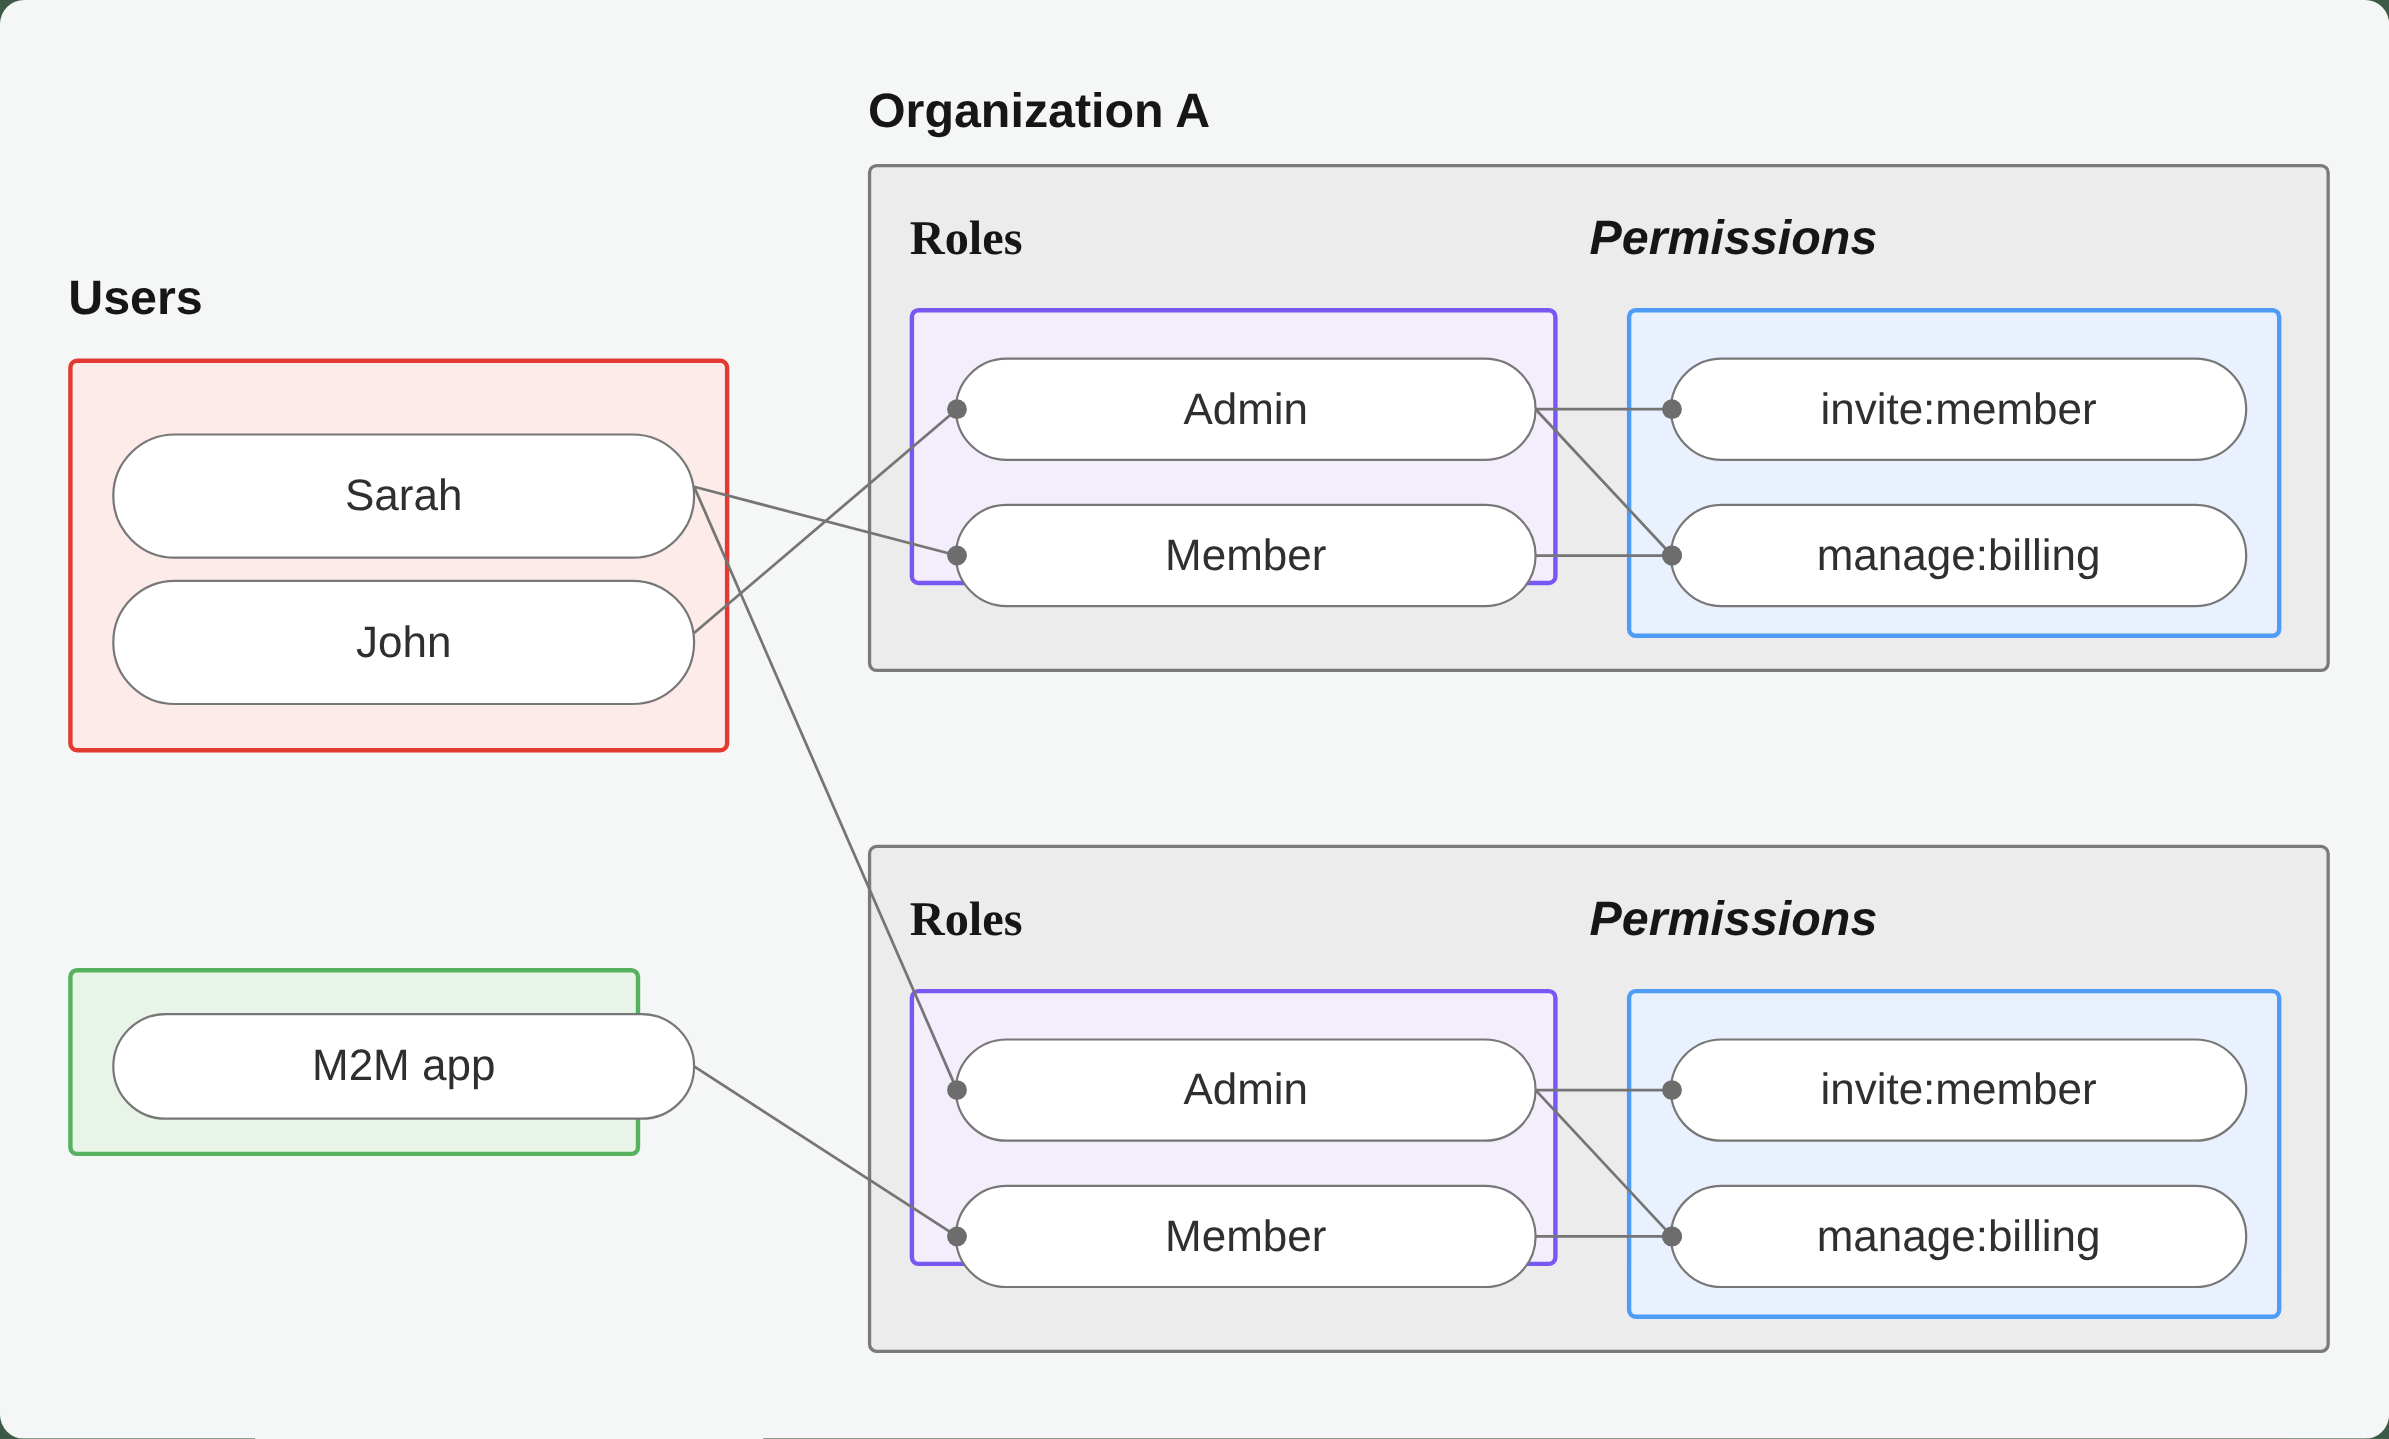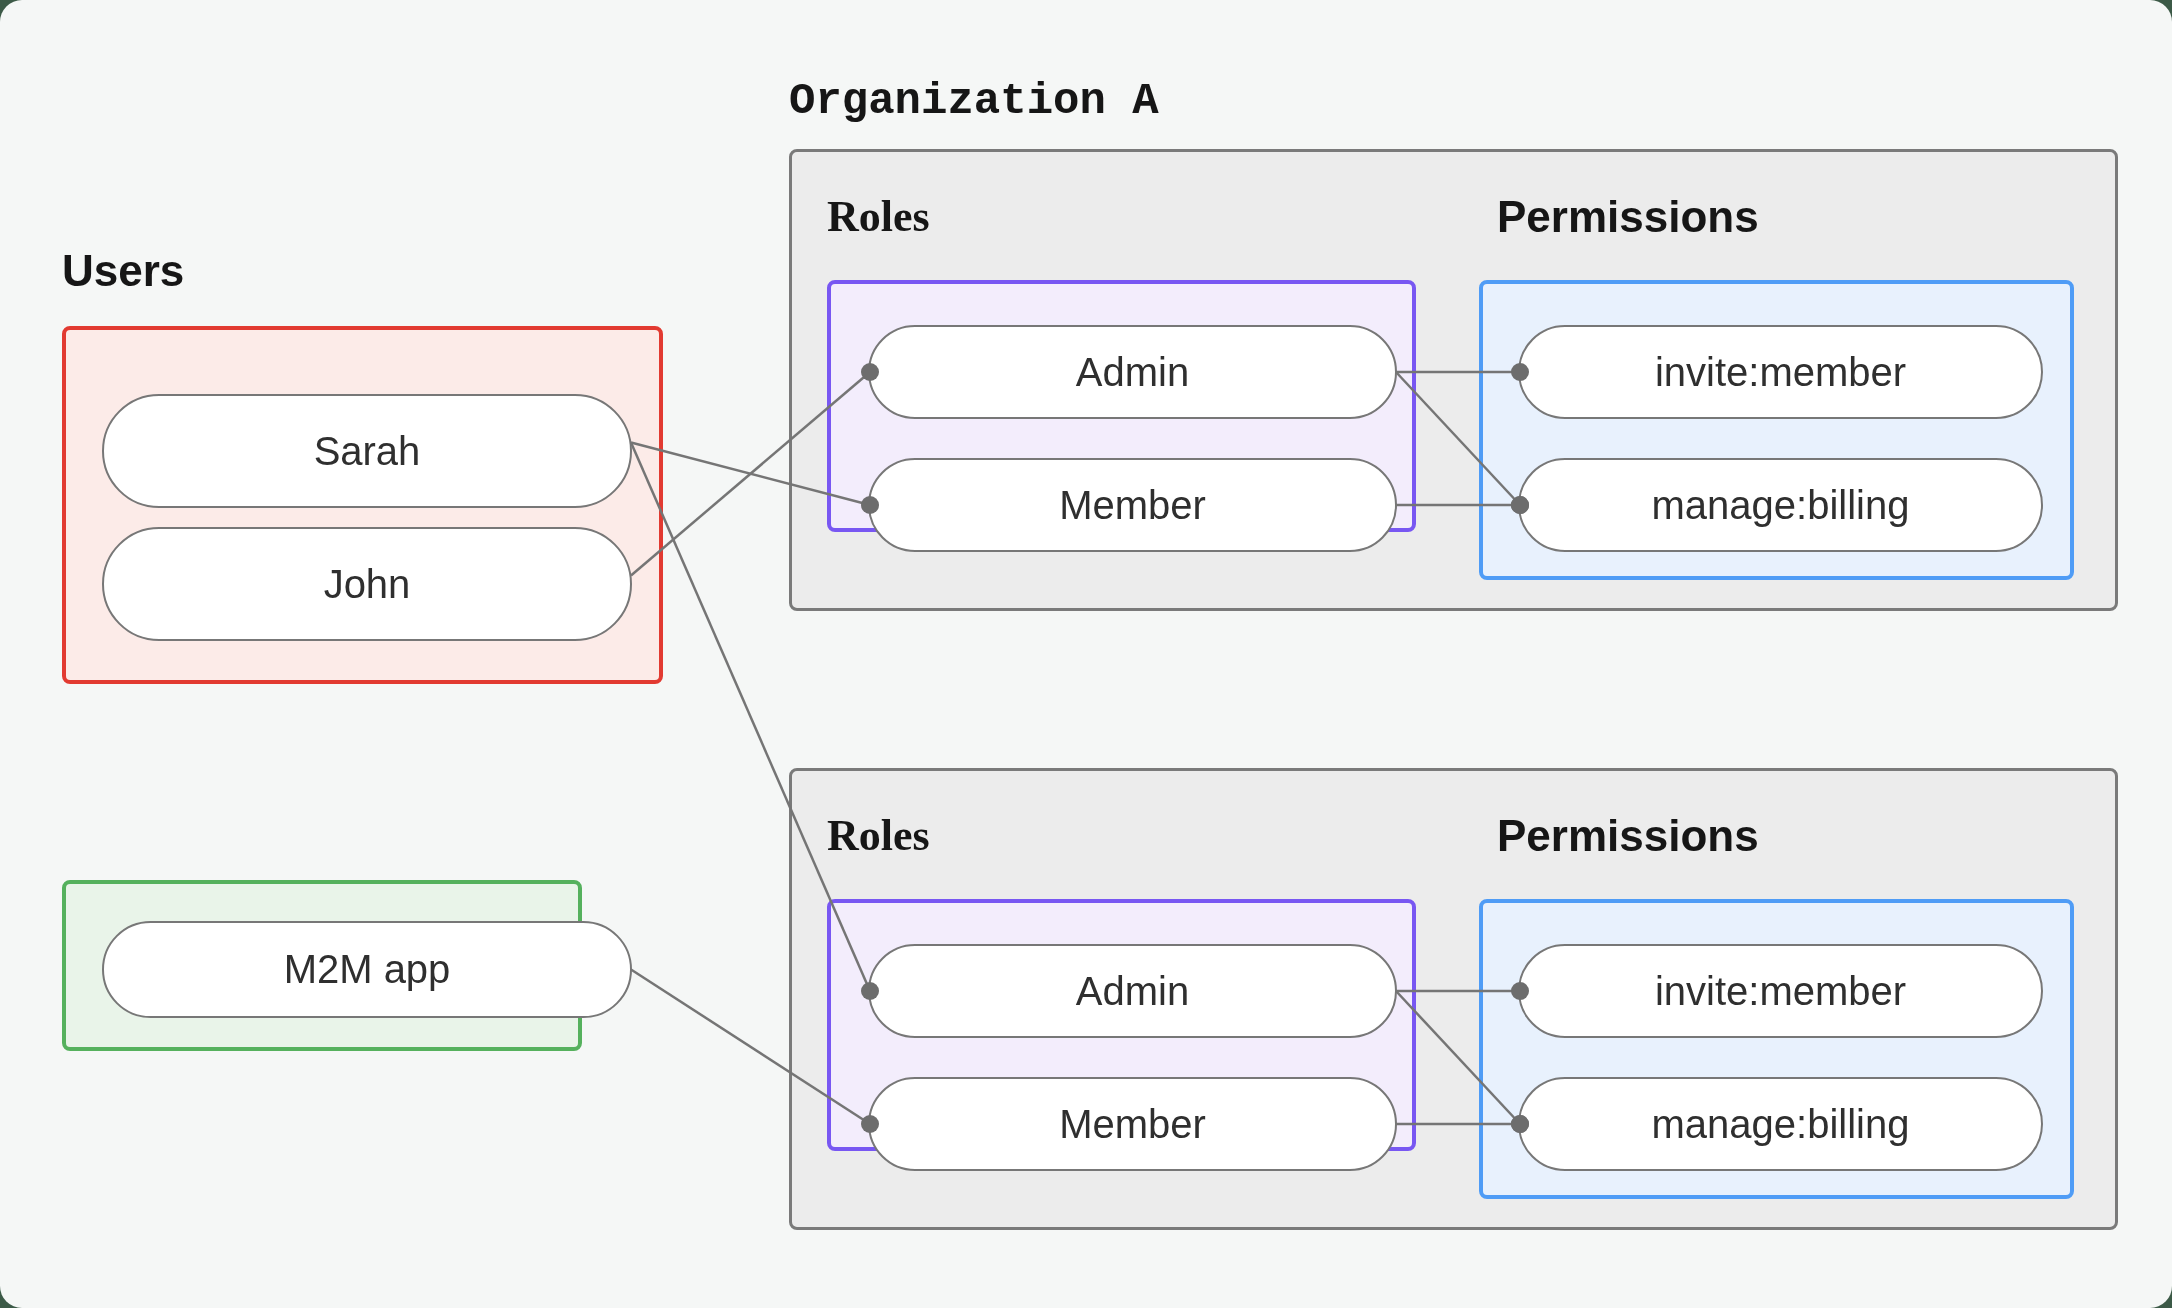--- a/index.html
+++ b/index.html
@@ -47,21 +47,21 @@
   }
   .org-box {
     left: 789px; width: 1329px; height: 462px;
     background: var(--org_fill, #ececec);
     border: 3px solid var(--org_border, #7a7a7a);
   }
   .org-a { top: 149px; }
   .org-b { top: 768px; }
   .org-box .heading { font-size: 44px; }
   .roles-heading { left: 35px; top: 40px; font-family: Liberation Serif, serif; }
-  .perms-heading { left: 705px; top: 40px; }
+  .perms-heading { left: 653px; top: 40px; font-style: italic; }
   .subgroup {
     position: absolute;
     border-radius: 8px;
     box-sizing: border-box;
   }
   .roles-sub {
     left: 35px; top: 128px; width: 589px; height: 252px;
     background: var(--roles_fill, #f3edfc);
     border: 4px solid var(--roles_border, #7857f2);
   }
@@ -87,21 +87,21 @@
   .users-box .pill { left: 36px; width: 530px; height: 114px; }
   .users-box .pill.p1 { top: 64px; }
   .users-box .pill.p2 { top: 197px; }
   .m2m-box .pill { left: 36px; top: 37px; width: 530px; height: 97px; }
   .roles-sub .pill { left: 37px; width: 529px; height: 94px; }
   .perms-sub .pill { left: 35px; width: 525px; height: 94px; }
   .subgroup .pill.p1 { top: 41px; }
   .subgroup .pill.p2 { top: 174px; }
   .lbl-users { left: 62px; top: 246px; }
   .lbl-m2m { left: 62px; top: 795px; }
-  .lbl-org-a { left: 789px; top: 76px; font-family: Liberation Mono, monospace; }
+  .lbl-org-a { left: 789px; top: 76px; }
   .lbl-org-b { left: 789px; top: 695px; }
   .wires {
     position: absolute;
     inset: 0;
     width: 100%;
     height: 100%;
     pointer-events: none;
     z-index: 5;
   }
 </style>

